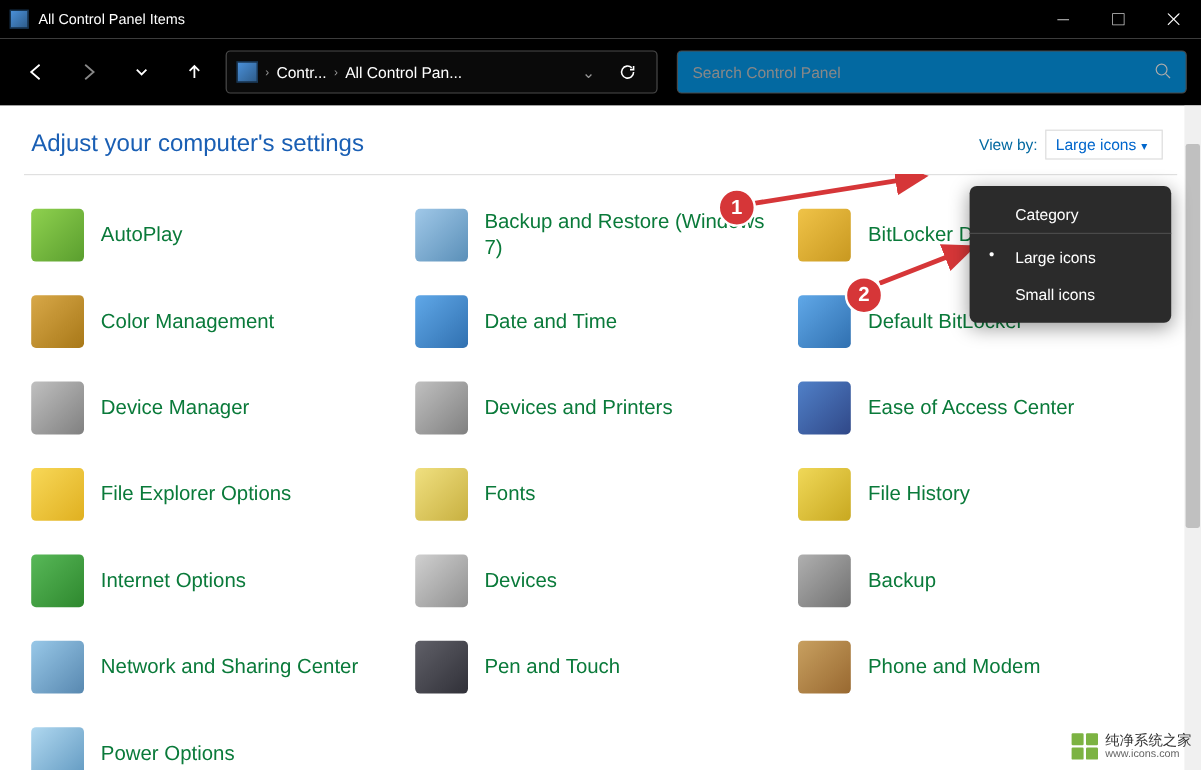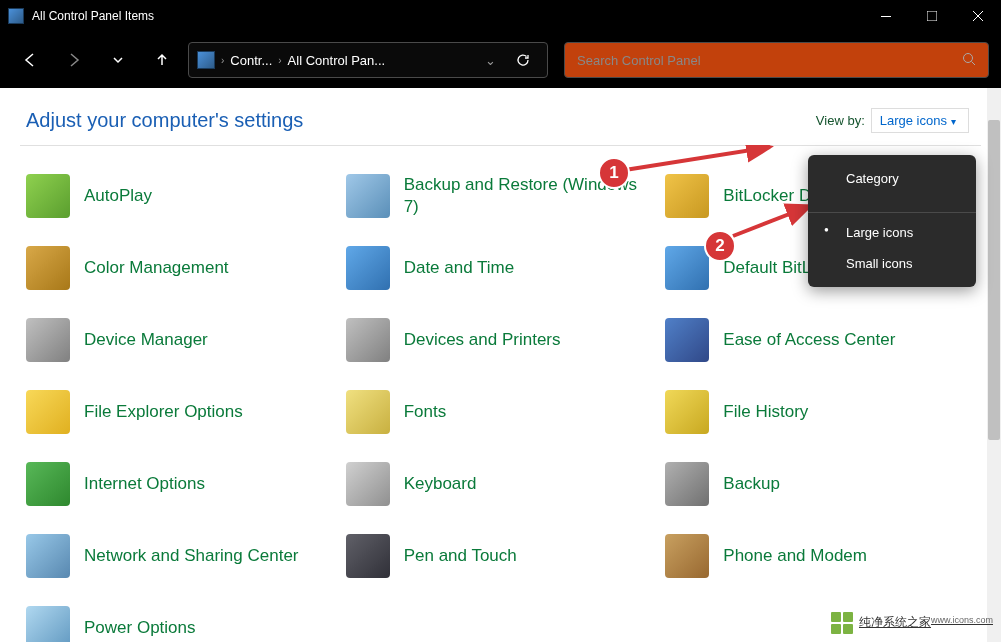--- a/index.html
+++ b/index.html
@@ -8,49 +8,49 @@
 .titlebar-icon{width:16px;height:16px;margin:0 8px;background:linear-gradient(135deg,#4a90d9,#2e5c8a);border:1px solid #1a3a5a;}
 .titlebar-title{font-size:12px;flex:1;}
 .win-btn{width:46px;height:32px;display:flex;align-items:center;justify-content:center;color:#fff;font-size:11px;}
 .toolbar{height:56px;background:#000;display:flex;align-items:center;padding:0 12px;gap:8px;}
 .nav-btn{width:36px;height:36px;display:flex;align-items:center;justify-content:center;color:#fff;border:none;background:none;}
 .addr-bar{flex:1;height:36px;background:#0a0a0a;border:1px solid #4a4a4a;border-radius:4px;display:flex;align-items:center;padding:0 8px;gap:6px;color:#fff;font-size:13px;max-width:360px;}
 .addr-icon{width:18px;height:18px;background:linear-gradient(135deg,#4a90d9,#2e5c8a);border:1px solid #1a3a5a;}
 .chev{color:#999;font-size:10px;}
 .addr-drop{width:12px;color:#999;}
 .refresh-btn{width:32px;height:32px;display:flex;align-items:center;justify-content:center;color:#fff;margin-left:4px;}
-.search-bar{flex:1;height:36px;background:#c2410c;border:1px solid #4a4a4a;border-radius:4px;display:flex;align-items:center;padding:0 12px;margin-left:8px;}
+.search-bar{flex:1;height:36px;background:#0369a1;border:1px solid #4a4a4a;border-radius:4px;display:flex;align-items:center;padding:0 12px;margin-left:8px;}
 .search-bar input{flex:1;background:none;border:none;color:#fff;font-size:13px;outline:none;}
 .search-bar input::placeholder{color:#888;}
 .search-icon{color:#999;font-size:13px;}
 .content{background:#fff;height:641px;position:relative;overflow-y:auto;}
 .header-row{display:flex;align-items:center;justify-content:space-between;padding:20px 32px 12px 26px;}
 .page-title{color:#1a5fb4;font-size:20px;font-weight:400;}
 .viewby{display:flex;align-items:center;gap:6px;font-size:13px;}
-.viewby-label{color:#14532d;}
+.viewby-label{color:#0369a1;}
 .viewby-select{border:1px solid #ddd;padding:4px 12px 4px 8px;color:#0066cc;position:relative;background:#fff;}
 .viewby-select::after{content:"▾";margin-left:4px;font-size:10px;}
 .divider{height:1px;background:#e0e0e0;margin:0 20px;}
 .items-grid{display:grid;grid-template-columns:repeat(3,1fr);gap:28px 10px;padding:28px 26px;}
 .cp-item{display:flex;align-items:center;gap:14px;}
 .cp-icon{width:44px;height:44px;flex-shrink:0;display:flex;align-items:center;justify-content:center;font-size:28px;border-radius:4px;}
 .cp-label{color:#0a7a3a;font-size:17px;line-height:1.3;}
 .dropdown-menu{position:absolute;top:155px;right:25px;background:#2b2b2b;color:#fff;border-radius:6px;padding:8px 0;min-width:168px;box-shadow:0 4px 16px rgba(0,0,0,0.4);z-index:100;}
 .menu-item{padding:8px 20px 8px 38px;font-size:13px;position:relative;}
-.menu-item.sep-after{border-bottom:1px solid #4a4a4a;margin-bottom:4px;padding-bottom:26px;}
+.menu-item.sep-after{border-bottom:1px solid #4a4a4a;margin-bottom:4px;padding-bottom:8px;}
 .menu-item.selected::before{content:"●";position:absolute;left:16px;font-size:8px;}
 .badge{position:absolute;width:32px;height:32px;background:#d63638;border-radius:50%;display:flex;align-items:center;justify-content:center;color:#fff;font-size:17px;font-weight:bold;border:2px solid #fff;z-index:101;}
 .b1{top:157px;left:598px;}
 .b2{top:230px;left:704px;}
 .arrow1{position:absolute;top:145px;left:620px;width:160px;height:30px;z-index:50;}
 .arrow2{position:absolute;top:198px;left:728px;width:90px;height:40px;z-index:50;}
 .watermark{position:absolute;bottom:8px;right:8px;display:flex;align-items:center;gap:6px;font-size:12px;color:#333;z-index:200;}
 .wm-logo{width:22px;height:22px;display:grid;grid-template-columns:1fr 1fr;gap:2px;}
 .wm-logo span{background:#7cb342;border-radius:1px;}
-.wm-text{display:flex;flex-direction:row;line-height:1.1;text-decoration:underline;}
+.wm-text{display:flex;flex-direction:column;line-height:1.1;}
 .wm-sub{font-size:9px;color:#666;}
 .scrollbar-track{position:absolute;right:0;top:88px;width:14px;height:554px;background:#f0f0f0;}
 .scrollbar-thumb{position:absolute;right:1px;top:120px;width:12px;height:320px;background:#c0c0c0;border-radius:2px;}
 
 .ic1{background:linear-gradient(135deg,#8fd14f,#5a9e2e);}
 .ic2{background:linear-gradient(135deg,#a0c8e8,#5a8fb8);}
 .ic3{background:linear-gradient(135deg,#f0c348,#c89820);}
 .ic4{background:linear-gradient(135deg,#d8a848,#a87818);}
 .ic5{background:linear-gradient(135deg,#60a8e8,#3070b0);}
 .ic6{background:linear-gradient(135deg,#c0c0c0,#808080);}
@@ -194,21 +194,21 @@
       <div class="cp-item">
         <div class="cp-icon ic15"></div>
         <div class="cp-label">File History</div>
       </div>
       <div class="cp-item">
         <div class="cp-icon ic17"></div>
         <div class="cp-label">Internet Options</div>
       </div>
       <div class="cp-item">
         <div class="cp-icon ic11"></div>
-        <div class="cp-label">Keyboard</div>
+        <div class="cp-label">Devices</div>
       </div>
       <div class="cp-item">
         <div class="cp-icon ic12"></div>
         <div class="cp-label">Backup</div>
       </div>
       <div class="cp-item">
         <div class="cp-icon ic18"></div>
         <div class="cp-label">Network and Sharing Center</div>
       </div>
       <div class="cp-item">

